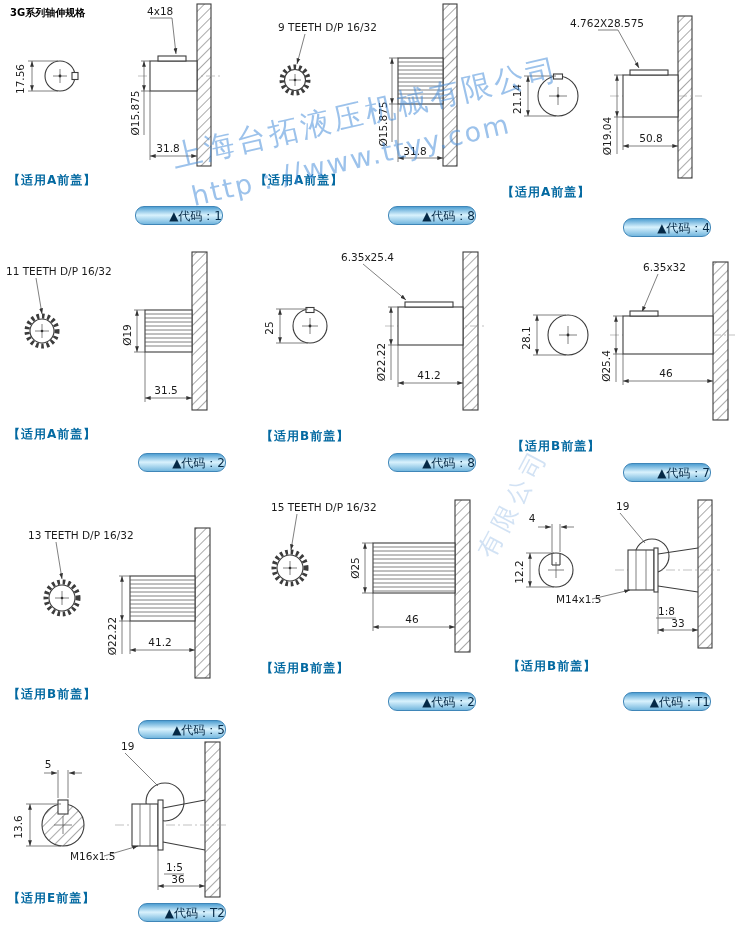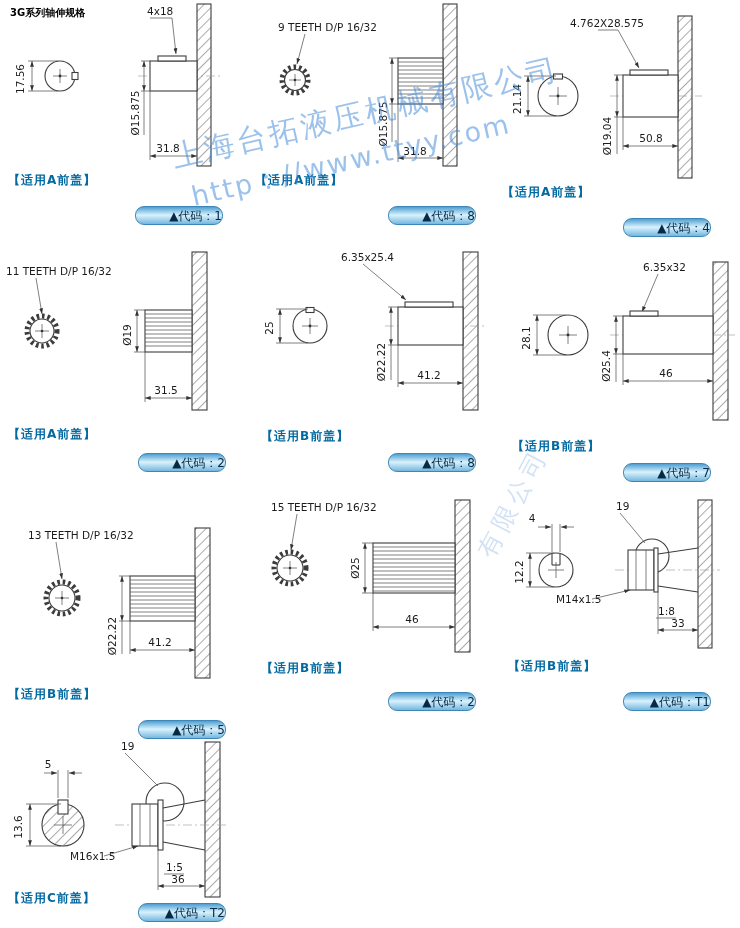--- a/index.html
+++ b/index.html
@@ -368,21 +368,21 @@
       <line class="s" x1="163" y1="102" x2="205" y2="110"></line>
     </g>
     <text x="70" y="120">M16x1.5</text>
     <line class="thin" x1="104" y1="116" x2="138" y2="106" marker-end="url(#ah)"></line>
     <text x="166" y="131">1:5</text>
     <line class="thin" x1="164" y1="134" x2="184" y2="134"></line>
     <line class="thin" x1="158" y1="110" x2="158" y2="150"></line>
     <line class="thin" x1="158" y1="146" x2="205" y2="146" marker-start="url(#ah)" marker-end="url(#ah)"></line>
     <text x="178" y="143" text-anchor="middle">36</text>
   </svg>
-  <div class="cover-label" style="left:8px;top:150px">【适用C前盖】</div>
+  <div class="cover-label" style="left:8px;top:150px">【适用E前盖】</div>
   <div class="code-badge" style="left:138px;top:163px">▲代码：T2</div>
 </div>
 
 <div class="watermark">
   <div class="wm1">上海台拓液压机械有限公司</div>
   <div class="wm2">http：//www.ttyy.com</div>
 </div>
 <div class="watermark2">有限公司</div>
 
 </body></html>

